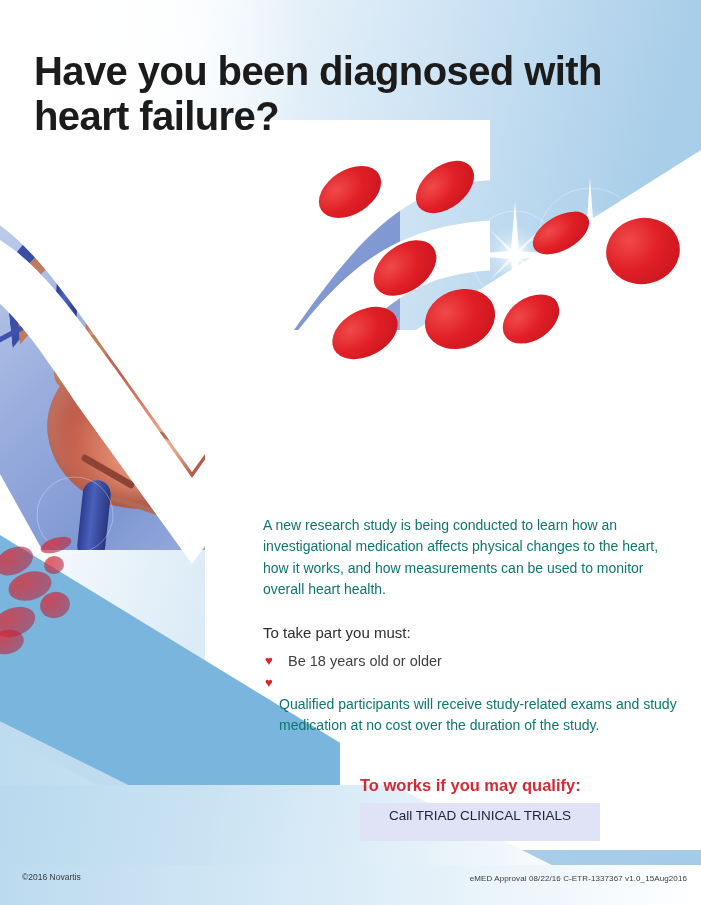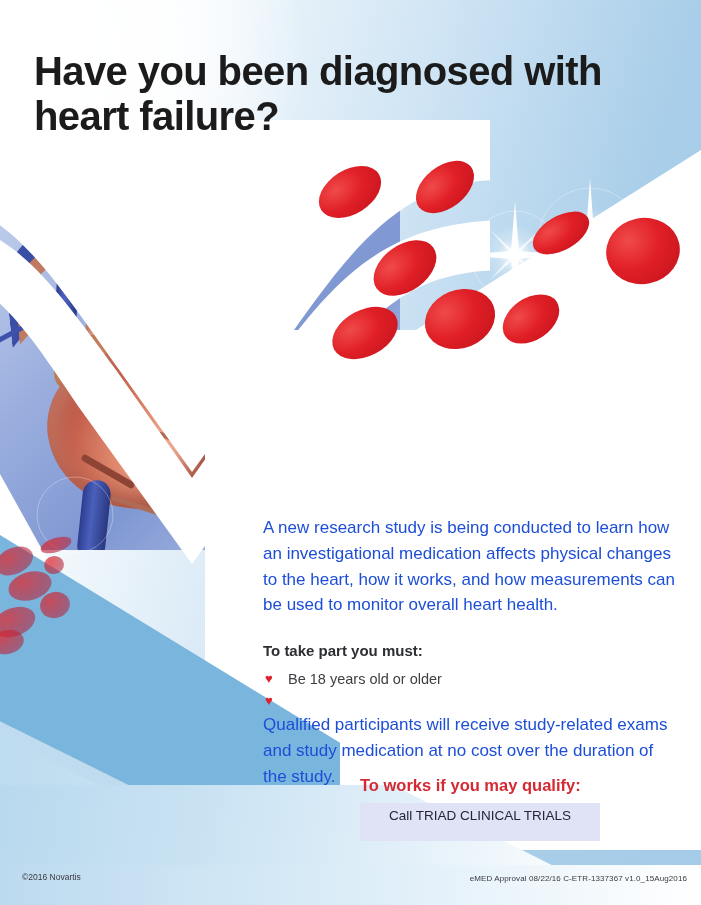--- a/index.html
+++ b/index.html
@@ -232,28 +232,28 @@
     letter-spacing: -0.6px;
     color: #1b1b1b;
   }
   .copy-block {
     position: absolute;
     left: 263px; top: 515px;
     width: 418px;
     color: #3a3a3c;
   }
   .para {
-    font-size: 17px;
+    font-size: 14px;
     line-height: 1.52;
-    color: #1d4ed8;
+    color: #0f766e;
     margin: 0;
   }
   .must-head {
     font-size: 15px;
-    font-weight: bold;
+    font-weight: normal;
     color: #2d2e31;
     margin: 24px 0 10px 0;
   }
   ul.bullets {
     list-style: none;
     margin: 0;
     padding: 0;
   }
   ul.bullets li {
     position: relative;
@@ -263,21 +263,21 @@
     color: #3f4043;
     margin-bottom: 1px;
   }
   ul.bullets li .hb {
     position: absolute;
     left: 2px; top: 1px;
     color: #e0202a;
     font-size: 13px;
     line-height: 1.4;
   }
-  .para2 { margin-top: 22px; }
+  .para2 { margin-top: 22px; margin-left: 16px; }
 
   .cta-head {
     position: absolute;
     left: 360px; top: 776px;
     width: 320px;
     font-size: 16.5px;
     font-weight: bold;
     color: #d42a33;
     text-align: left;
   }

